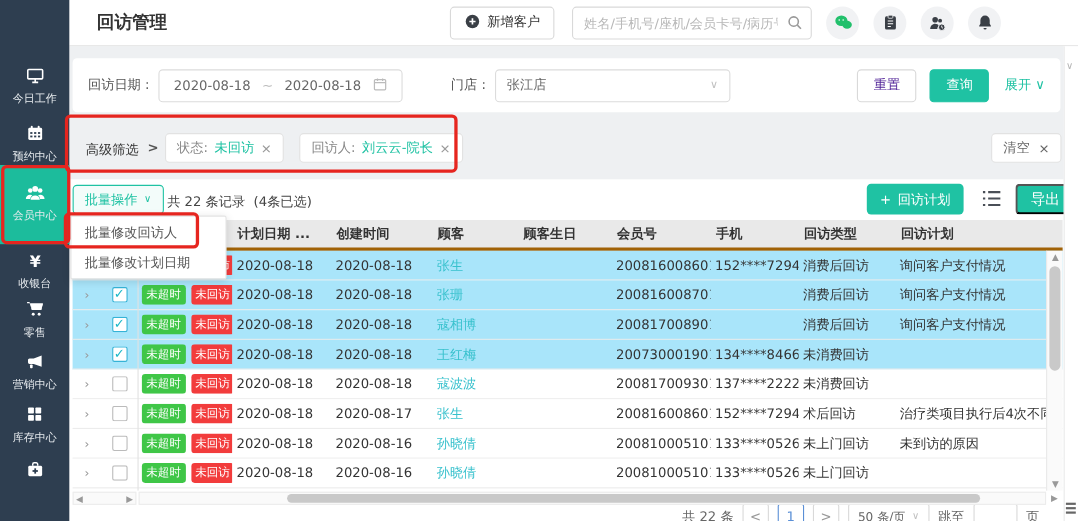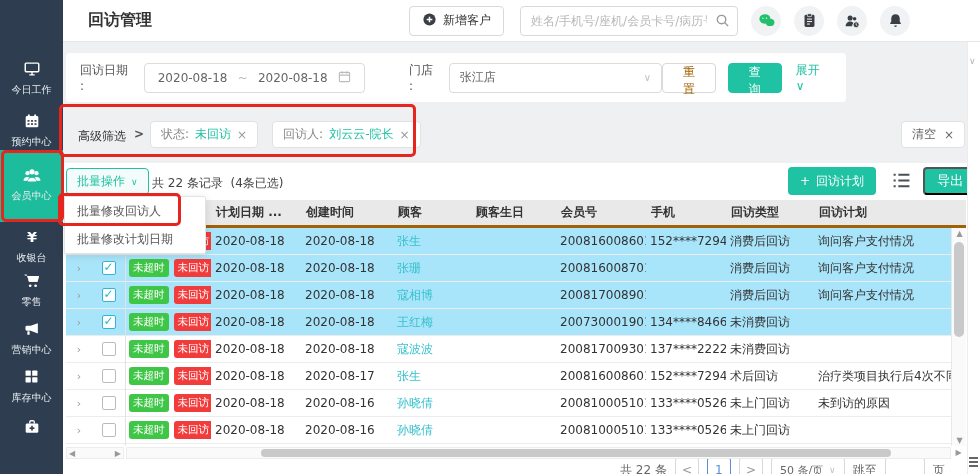--- a/index.html
+++ b/index.html
@@ -24,27 +24,27 @@
   .search-box input { width:218px; height:30px; border:1px solid #d9d9d9; border-radius:4px; padding:0 30px 0 10px; font-size:12px; color:#333; font-family:inherit; }
   .search-box input::placeholder { color:#b8b8b8; }
   .search-box .mag { position:absolute; right:8px; top:7px; }
   .icon-circle { width:30px; height:30px; border-radius:50%; background:#f1f2f4; display:flex; align-items:center; justify-content:center; margin-left:13px; cursor:pointer; }
   
   .right-strip { position:absolute; right:0; top:42px; width:13px; height:432px; background:#fff; border-left:1px solid #ececec; z-index:6; }
   .right-strip .chev { position:absolute; top:14px; left:1px; color:#b5b5b5; font-size:9px; }
   .corner-menu { position:absolute; right:1px; bottom:5px; width:11px; }
   .corner-menu div { height:2px; background:#666; margin:2px 1px; }
   
-  .filter-card { position:absolute; left:66px; top:53px; width:780px; height:49px; background:#fff; border-radius:4px; display:flex; align-items:center; padding:0 14px; z-index:3; }
+  .filter-card { position:absolute; left:66px; top:53px; width:898px; height:49px; background:#fff; border-radius:4px; display:flex; align-items:center; padding:0 14px; z-index:3; }
   .f-label { color:#555; }
   .date-range { display:flex; align-items:center; justify-content:space-around; width:222px; height:30px; border:1px solid #dcdcdc; border-radius:4px; margin-left:8px; color:#666; padding:0 8px; cursor:pointer; }
   .store-select { display:flex; align-items:center; width:214px; height:30px; border:1px solid #dcdcdc; border-radius:4px; margin-left:8px; color:#666; padding:0 10px; cursor:pointer; }
   .store-select .chev { margin-left:auto; color:#c0c0c0; font-size:10px; }
   .filter-right { margin-left:auto; display:flex; align-items:center; }
-  .btn-reset { height:30px; padding:0 14px; background:#fff; border:1px solid #d9d9d9; border-radius:4px; color:#a16207; font-size:12px; cursor:pointer; }
+  .btn-reset { height:30px; padding:0 14px; background:#fff; border:1px solid #d9d9d9; border-radius:4px; color:#4c1d95; font-size:12px; cursor:pointer; }
   .btn-query { height:30px; padding:0 14px; background:#1fc2a3; border:1px solid #1fc2a3; border-radius:4px; color:#fff; font-size:12px; margin-left:12px; cursor:pointer; }
   .expand-link { color:#1fc2a3; margin-left:14px; cursor:pointer; }
   
   .adv-label { position:absolute; left:78px; top:128px; color:#333; z-index:3; }
   .adv-arrow { position:absolute; left:134px; top:127px; color:#555; font-weight:bold; z-index:3; cursor:pointer; }
   .tags { position:absolute; left:150px; top:121px; display:flex; gap:14px; z-index:3; }
   .tag { display:flex; align-items:center; gap:6px; height:27px; background:#fff; border:1px solid #e2e2e2; border-radius:4px; padding:0 10px; color:#888; }
   .tag b { color:#1fc2a3; font-weight:normal; }
   .tag .x { color:#999; cursor:pointer; font-size:12px; }
   .btn-clear { position:absolute; left:901px; top:121px; height:27px; display:flex; align-items:center; gap:8px; background:#fff; border:1px solid #e2e2e2; border-radius:4px; padding:0 10px; color:#666; z-index:3; cursor:pointer; }

